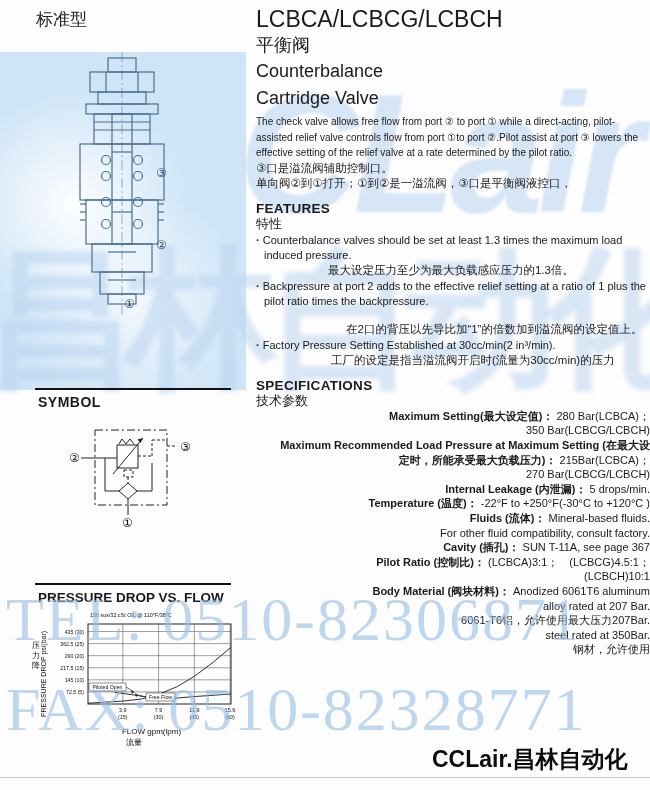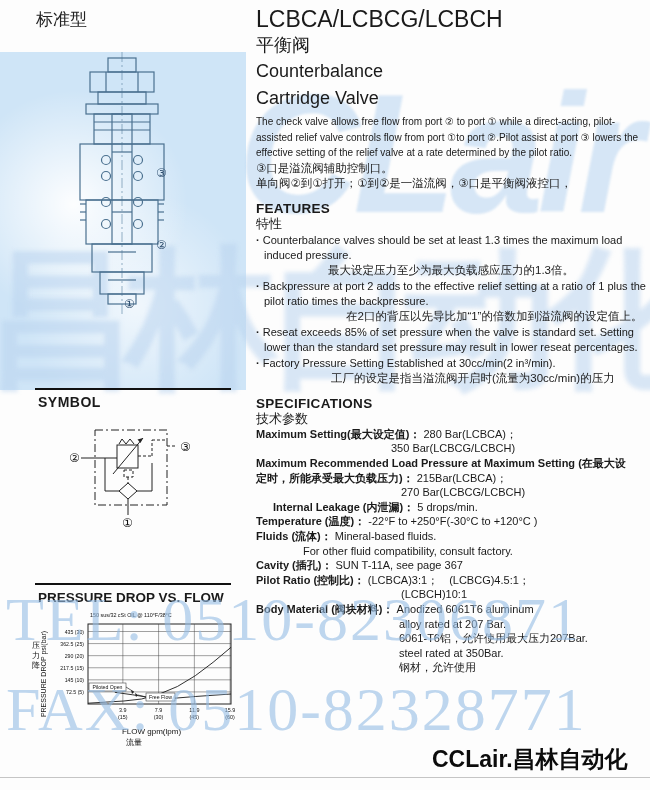--- a/index.html
+++ b/index.html
@@ -38,21 +38,21 @@
   .sub-en{font-size:18px;line-height:27px;}
   .h-sec{font-size:13.5px;font-weight:bold;margin-top:10px;letter-spacing:.3px;}
   .h-sec-cn{font-size:13px;line-height:16px;}
   .body-en{font-size:10px;line-height:15.6px;margin-top:2px;}
   .body-cn{font-size:11.5px;line-height:15px;}
   .feat{margin-top:1px;}
   .fen{font-size:11px;line-height:15px;}
   .fen:before{content:"· ";font-weight:bold;}
   .fen{ text-indent:-8px;padding-left:8px;}
   .fcn{font-size:11.5px;line-height:15px;white-space:pre-line;}
-  .spec-line{font-size:11px;line-height:14.6px;}
+  .spec-line{font-size:11px;line-height:14.6px;text-align:right;}
   .spec-line .b{font-weight:bold;}
 </style>
 </head>
 <body>
 
 <div class="abs blue-panel"></div>
 
 <div class="abs wm wm-clair">CLair</div>
 <div class="abs wm wm-cn">昌林自动化</div>
 
@@ -189,24 +189,23 @@
 
   <div class="h-sec">FEATURES</div>
   <div class="h-sec-cn">特性</div>
   <div id="features-list">
       <div class="feat">
         <div class="fen">Counterbalance valves should be set at least 1.3 times the maximum load induced pressure.</div>
         <div class="fcn" style="padding-left: 72px;">最大设定压力至少为最大负载感应压力的1.3倍。</div>
       </div>
       <div class="feat">
         <div class="fen">Backpressure at port 2 adds to the effective relief setting at a ratio of 1 plus the pilot ratio times the backpressure.</div>
-        <div class="fcn" style="padding-left: 90px;">在2口的背压以先导比加“1”的倍数加到溢流阀的设定值上。</div>
-      </div>
-      <div class="feat">
-        <div class="fen">Reseat exceeds 85% of set pressure when the valve is standard set. Setting lower than the standard set pressure may result in lower reseat percentages.</div>
+        <div class="fcn" style="padding-left: 90px; margin-top: 13px;">在2口的背压以先导比加“1”的倍数加到溢流阀的设定值上。</div>
+      </div>
+      <div class="feat">
       </div>
       <div class="feat">
         <div class="fen">Factory Pressure Setting Established at 30cc/min(2 in³/min).</div>
         <div class="fcn" style="padding-left: 75px;">工厂的设定是指当溢流阀开启时(流量为30cc/min)的压力</div>
       </div>
     </div>
 
   <div class="h-sec">SPECIFICATIONS</div>
   <div class="h-sec-cn">技术参数</div>
   <div id="specs-list">

